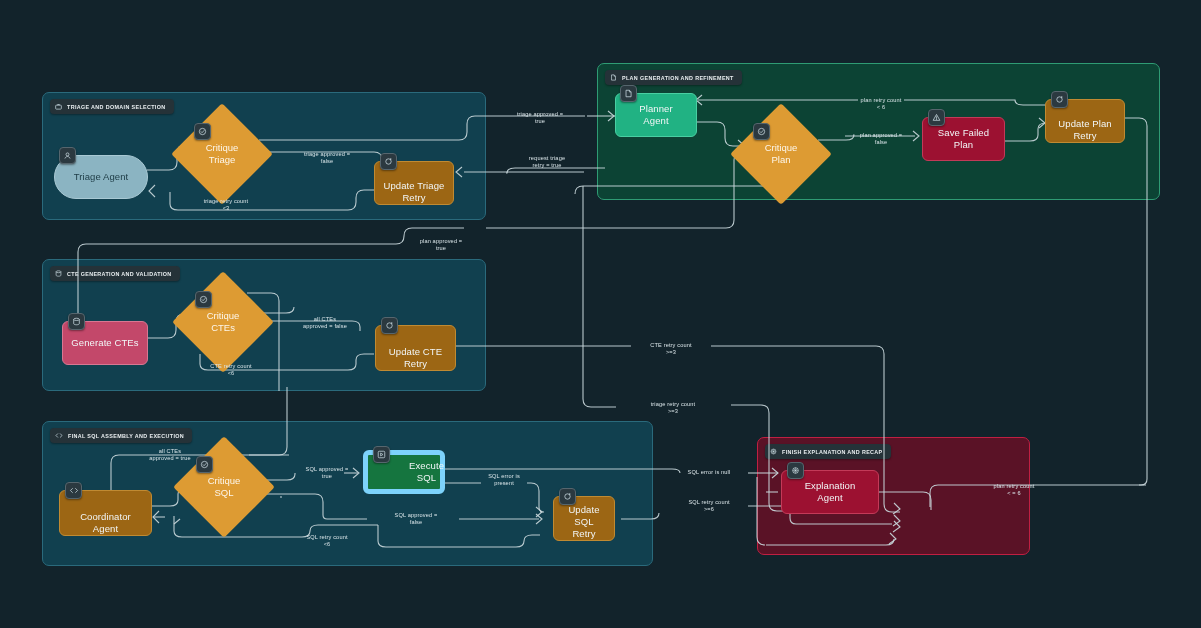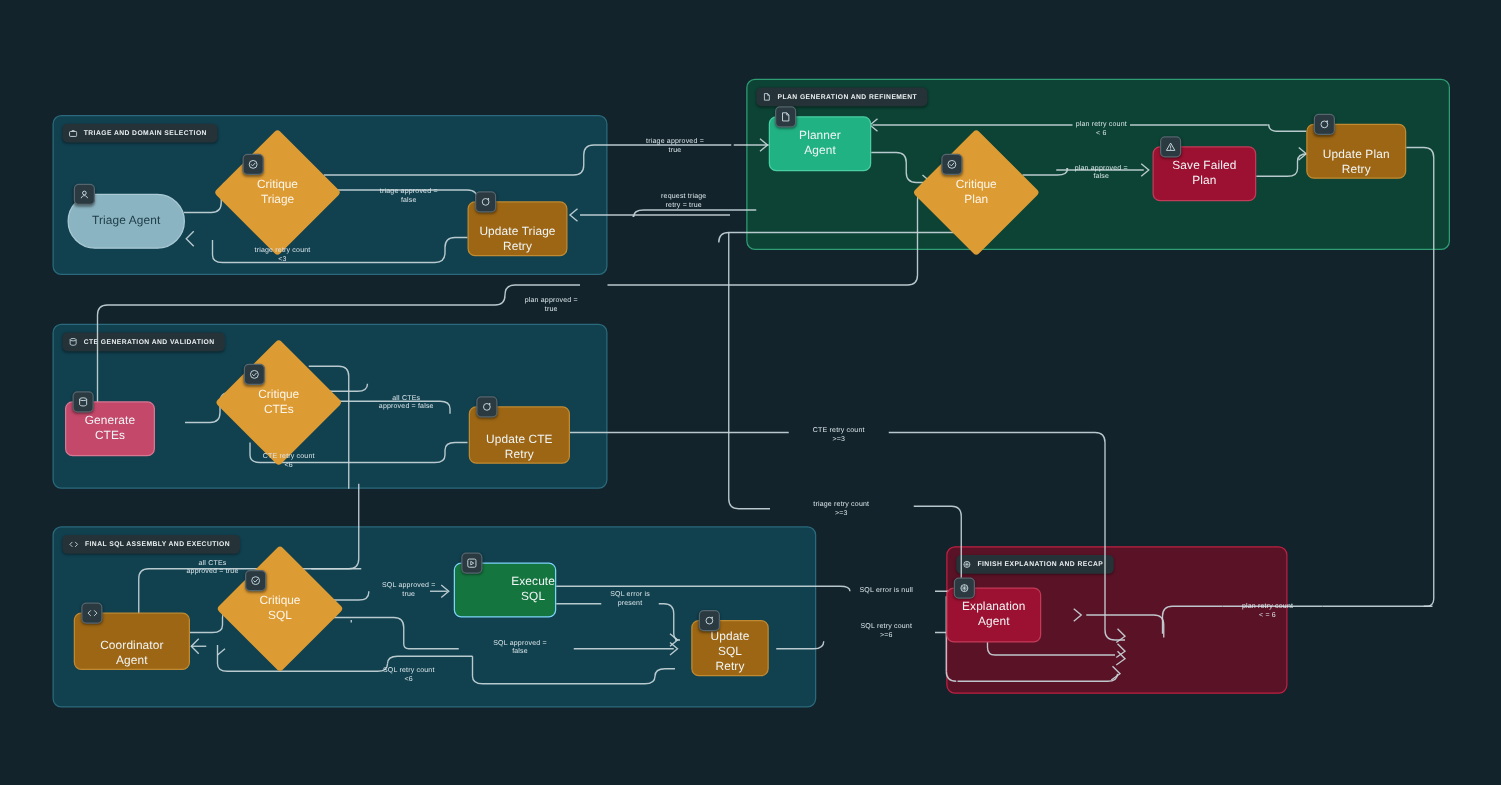--- a/index.html
+++ b/index.html
@@ -74,21 +74,21 @@
     line-height: 12px;
     letter-spacing: .1px;
   }
   .node .lbl { padding: 0 6px; position: relative; z-index: 2;}
 
   .n-rect { border-radius: 6px; }
   .n-pill { border-radius: 999px; }
 
   .c-teal   { background: #8bb4c2; border: 1px solid #a9c9d4; color:#1d3b45; }
   .c-green  { background: #21b283; border: 1px solid #49cfa2; }
-  .c-green2 { background: #15753f; border: 1px solid #7dd3fc; padding-left: 45px; }
+  .c-green2 { background: #15753f; border: 5px solid #7dd3fc; padding-left: 45px; }
   .c-brown  { background: #9c6614; border: 1px solid #c08a32; align-items: flex-end; }
   .c-crimson{ background: #9c1131; border: 1px solid #c33a58; }
   .c-rose   { background: #c3486a; border: 1px solid #d87792; }
 
   
   .diamond {
     position: absolute;
     display:flex; align-items:center; justify-content:center;
   }
   .diamond .dshape {
@@ -383,21 +383,21 @@
     <div class="badge" style="left:5px; top:-9px;">
       <svg width="9" height="9" viewBox="0 0 16 16">
         <circle cx="8" cy="8" r="4.8" fill="none" stroke="#cfe0e6" stroke-width="1.3"></circle>
         <path d="M11.4 4.6l.6-2 .4 2.2" fill="none" stroke="#cfe0e6" stroke-width="1.2"></path>
       </svg>
     </div>
     <span class="lbl"><span style="white-space:pre-line">Update Plan
 Retry</span></span>
   </div>
 
-  <div class="node n-rect c-rose" style="left:52px; top:321px; width:72px; height:44px;text-align:center;">
+  <div class="node n-rect c-rose" style="left:62px; top:321px; width:86px; height:44px;text-align:center;">
     <div class="badge" style="left:5px; top:-9px;">
       <svg width="9" height="9" viewBox="0 0 16 16">
         <ellipse cx="8" cy="4.2" rx="5" ry="2" fill="none" stroke="#cfe0e6" stroke-width="1.3"></ellipse>
         <path d="M3 4.2v7.6c0 1.1 2.2 2 5 2s5-.9 5-2V4.2" fill="none" stroke="#cfe0e6" stroke-width="1.3"></path>
       </svg>
     </div>
     <span class="lbl">Generate CTEs</span>
   </div>
 
   <div class="diamond" style="left:187px; top:286px; width:72px; height:72px;">
@@ -459,21 +459,21 @@
     <div class="badge" style="left:5px; top:-9px;">
       <svg width="9" height="9" viewBox="0 0 16 16">
         <circle cx="8" cy="8" r="4.8" fill="none" stroke="#cfe0e6" stroke-width="1.3"></circle>
         <path d="M11.4 4.6l.6-2 .4 2.2" fill="none" stroke="#cfe0e6" stroke-width="1.2"></path>
       </svg>
     </div>
     <span class="lbl"><span style="white-space:pre-line">Update SQL
 Retry</span></span>
   </div>
 
-  <div class="node n-rect c-crimson" style="left:757px; top:470px; width:76px; height:44px;">
+  <div class="node n-rect c-crimson" style="left:781px; top:470px; width:98px; height:44px;">
     <div class="badge" style="left:5px; top:-9px;">
       <svg width="9" height="9" viewBox="0 0 16 16">
         <circle cx="8" cy="8" r="5" fill="none" stroke="#cfe0e6" stroke-width="1.2"></circle>
         <path d="M8 3v10M3 8h10M4.6 4.6l6.8 6.8M11.4 4.6l-6.8 6.8" stroke="#cfe0e6" stroke-width=".9"></path>
       </svg>
     </div>
     <span class="lbl"><span style="white-space:pre-line">Explanation
 Agent</span></span>
   </div>
 

